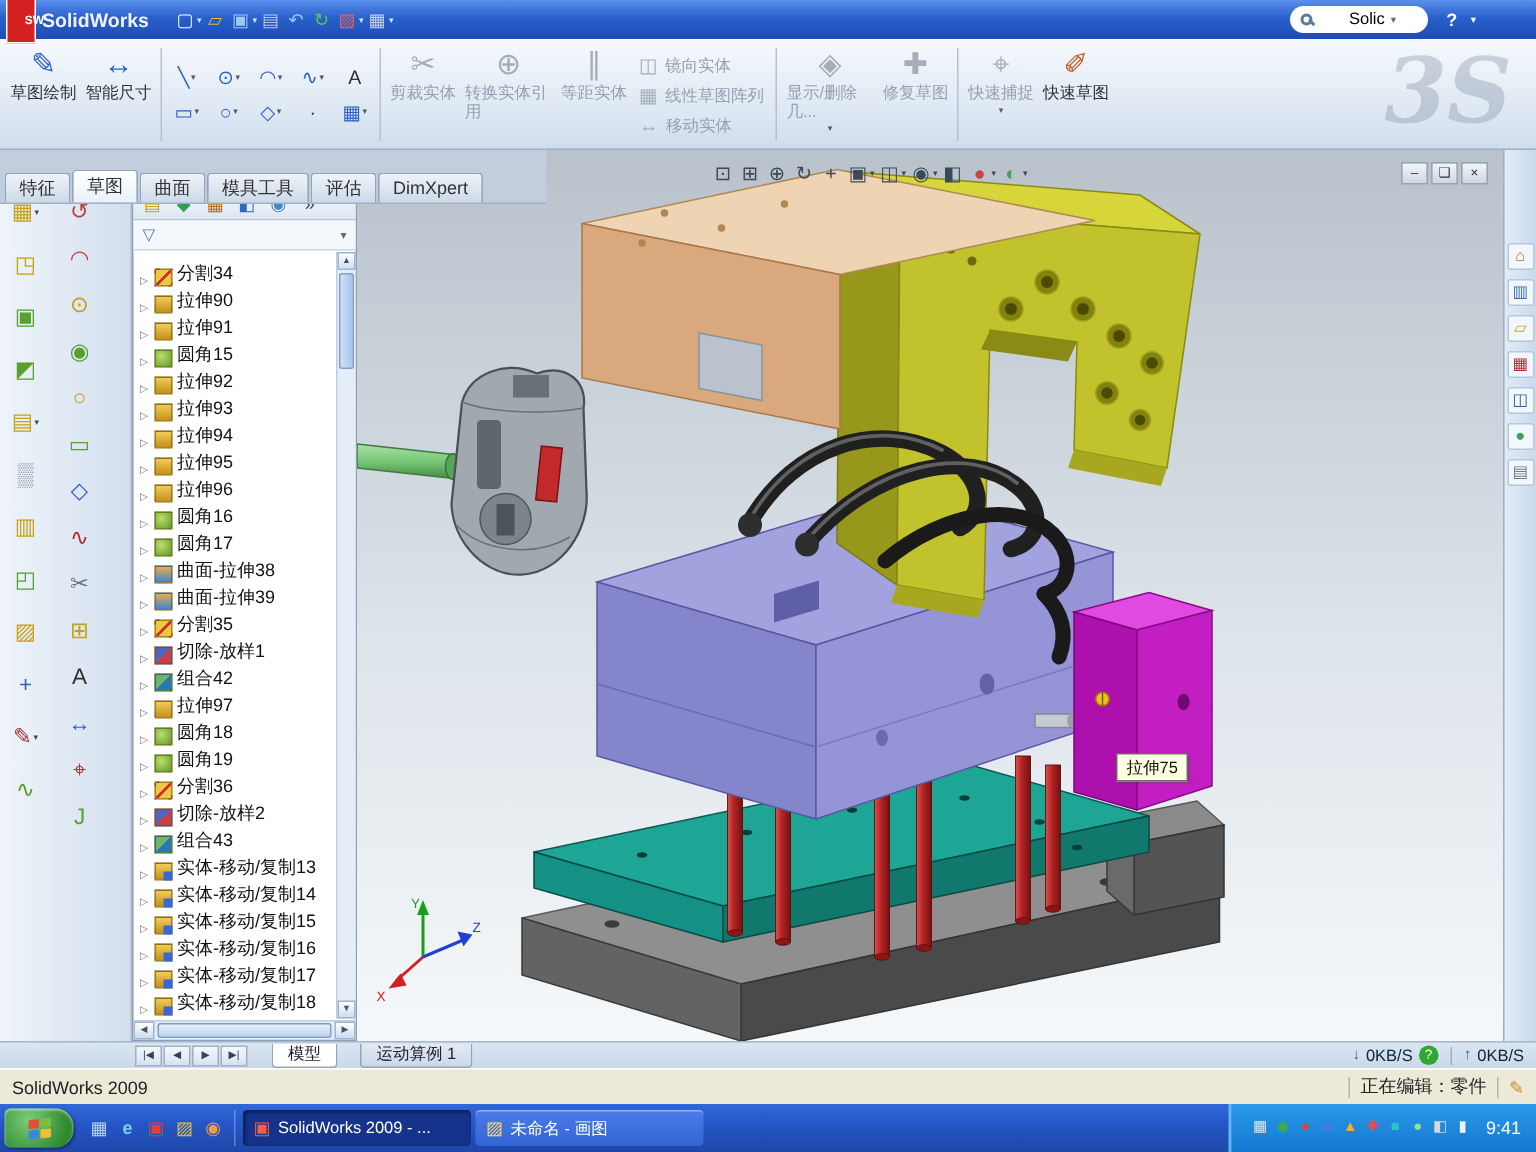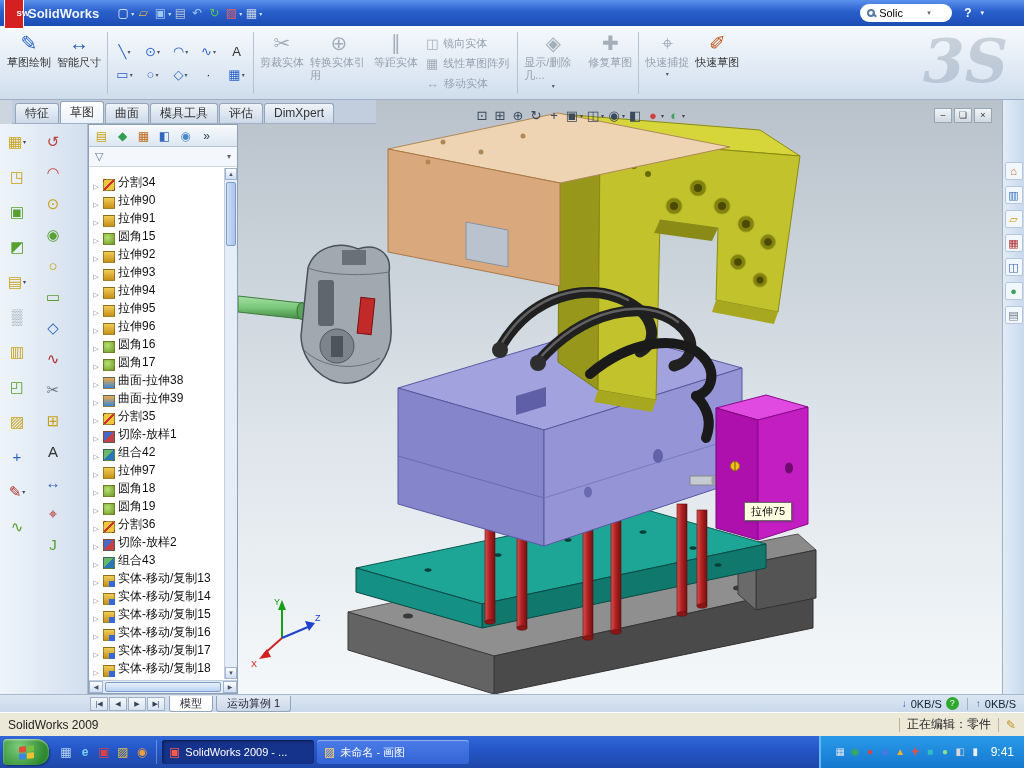--- a/index.html
+++ b/index.html
@@ -13,21 +13,21 @@
   .sw-name{font-size:13px;font-weight:bold;color:#f0f4fa;text-align:right;}
   .menubar{display:flex;}
   .menu-item{padding:2px 7px;font-size:12px;color:#fff;}
   .std-toolbar{display:flex;align-items:center;margin-left:8px;gap:1px;}
   .std-icon{height:18px;display:flex;align-items:center;}
   .std-icon .glyph{font-size:12px;width:16px;text-align:center;}
   .std-icon .dd{font-size:6px;color:#d6e2f4;}
   .search-box{margin-left:auto;display:flex;align-items:center;background:#fff;border-radius:9px;height:18px;padding:0 7px;gap:4px;color:#333;width:92px;}
   .mag{width:8px;height:8px;border:2px solid #5a7aa0;border-radius:50%;position:relative;flex:none;}
   .mag::after{content:"";position:absolute;width:5px;height:2px;background:#5a7aa0;transform:rotate(45deg);right:-4px;bottom:-1px;}
-  .search-input{border:none;outline:none;width:44px;font-size:11px;font-family:inherit;background:transparent;}
+  .search-input{border:none;outline:none;width:44px;font-size:11px;font-family:inherit;background:transparent;text-align:right;}
   .search-dd{font-size:7px;color:#667;}
   .title-right{display:flex;align-items:center;gap:9px;padding:0 40px 0 12px;font-size:12px;}
   .help-glyph{font-weight:bold;}
   .title-dd{font-size:7px;}
 
   
   .commandbar{position:absolute;left:0;top:26px;width:100%;height:74px;background:linear-gradient(#f6f9fc,#dce7f3 70%,#cfdceb);border-bottom:1px solid #9fb0c4;display:flex;align-items:stretch;padding:3px 2px 2px 4px;z-index:9;}
   .big-btn{display:flex;flex-direction:column;align-items:center;min-width:46px;max-width:64px;padding:2px 3px;}
   .big-btn .big-ic{font-size:20px;line-height:25px;height:25px;color:#2a62c8;}
   .big-btn.off .big-ic{color:#a4aeba;}
@@ -38,21 +38,21 @@
   .sketch-grid{display:grid;grid-template-rows:22px 22px;grid-auto-flow:column;grid-auto-columns:27px;align-self:center;gap:1px;}
   .grid-cell{display:flex;align-items:center;justify-content:center;}
   .grid-cell .glyph{font-size:13px;}
   .grid-cell .dd{font-size:6px;color:#556;margin-left:1px;}
   .stack{display:flex;flex-direction:column;justify-content:center;gap:5px;padding:0 5px;}
   .stack-row{display:flex;align-items:center;gap:5px;font-size:11px;color:#97a2b0;white-space:nowrap;}
   .stack-row .glyph{font-size:13px;color:#a4aeba;}
   .watermark{position:absolute;right:16px;top:4px;font-family:"DejaVu Serif","Liberation Serif",serif;font-style:italic;font-weight:bold;font-size:60px;line-height:62px;color:rgba(125,140,160,.35);}
 
   
-  .tabstrip{position:absolute;left:12px;top:100px;width:364px;height:24px;background:#c2cedd;border-bottom:1px solid #9fb0c4;display:flex;align-items:flex-end;padding-left:3px;z-index:8;}
+  .tabstrip{position:absolute;left:0;top:100px;width:364px;height:36px;background:#c2cedd;border-bottom:1px solid #9fb0c4;display:flex;align-items:flex-end;padding-left:3px;z-index:8;}
   .cmdtab{height:20px;line-height:19px;padding:0 9px;margin-right:1px;background:linear-gradient(#eef3f9,#cdd9e8);border:1px solid #93a5bb;border-bottom:none;border-radius:3px 3px 0 0;font-size:12px;color:#333;white-space:nowrap;}
   .cmdtab.active{background:linear-gradient(#ffffff,#eaf1f9);height:22px;line-height:21px;}
 
   
   .left-toolbar{position:absolute;left:0;top:124px;width:88px;height:570px;background:linear-gradient(to right,#eef4fa,#d3dfee);border-right:1px solid #aebccd;z-index:5;}
   .lt-col{position:absolute;top:6px;display:flex;flex-direction:column;gap:13px;align-items:center;width:30px;}
   .lt-col.c1{left:2px;}
   .lt-col.c2{left:38px;gap:9px;}
   .lt-icon{width:26px;height:22px;display:flex;align-items:center;justify-content:center;}
   .lt-icon .glyph{font-size:15px;}
@@ -100,21 +100,21 @@
   .vp-tooltip{position:absolute;left:506px;top:402px;background:var(--tooltip-bg,#ffffe1);border:1px solid #6a6a6a;padding:1px 6px;font-size:11px;color:#111;box-shadow:1px 1px 2px rgba(60,60,60,.4);}
 
   
   .task-pane{position:absolute;right:0;top:100px;width:22px;height:594px;background:linear-gradient(to right,#e2ecf7,#c9d9ec);border-left:1px solid #9fb0c4;padding-top:62px;display:flex;flex-direction:column;align-items:center;gap:6px;z-index:5;}
   .rs-icon{width:18px;height:18px;display:flex;align-items:center;justify-content:center;background:#f2f7fc;border:1px solid #b7c6d8;border-radius:2px;}
   .rs-icon .glyph{font-size:11px;}
 
   
   .bottom-strip{position:absolute;left:0;top:694px;width:100%;height:18px;background:linear-gradient(#dbe6f2,#c9d8ea);border-top:1px solid #a7b8cc;display:flex;align-items:center;padding-left:90px;z-index:6;}
   .nav-btn{width:18px;height:14px;font-size:7px;line-height:12px;text-align:center;color:#345;background:linear-gradient(#f4f8fc,#d7e2f0);border:1px solid #9fb0c4;margin-right:1px;}
-  .sheet-tab{height:16px;line-height:15px;padding:0 10px;font-size:11px;color:#223;background:linear-gradient(#e2eaf4,#cbd8e8);border:1px solid #93a5bb;border-top:none;border-radius:0 0 3px 3px;margin-left:3px;white-space:nowrap;}
+  .sheet-tab{height:16px;line-height:15px;padding:0 10px;font-size:11px;color:#223;background:linear-gradient(#e2eaf4,#cbd8e8);border:1px solid #93a5bb;border-top:none;border-radius:0 0 3px 3px;margin-left:15px;white-space:nowrap;}
   .sheet-tab.active{background:#fff;}
   .net-area{margin-left:auto;display:flex;align-items:center;gap:4px;padding-right:8px;font-size:11px;color:#123;}
   .net-ic{color:#2a62c8;font-weight:bold;font-size:10px;}
   .net-help{width:13px;height:13px;border-radius:50%;background:#2ea82e;color:#fff;font-size:9px;line-height:13px;text-align:center;}
   .net-sep{width:1px;height:12px;background:#9fb0c4;margin:0 4px;}
 
   
   .statusbar{position:absolute;left:0;top:712px;width:100%;height:24px;background:#ece9d8;border-top:1px solid #fff;display:flex;align-items:center;font-size:12px;color:#222;padding:0 8px;z-index:6;}
   .sb-right{margin-left:auto;display:flex;align-items:center;gap:7px;}
   .sb-sep{width:1px;height:14px;background:#b8b4a0;}

